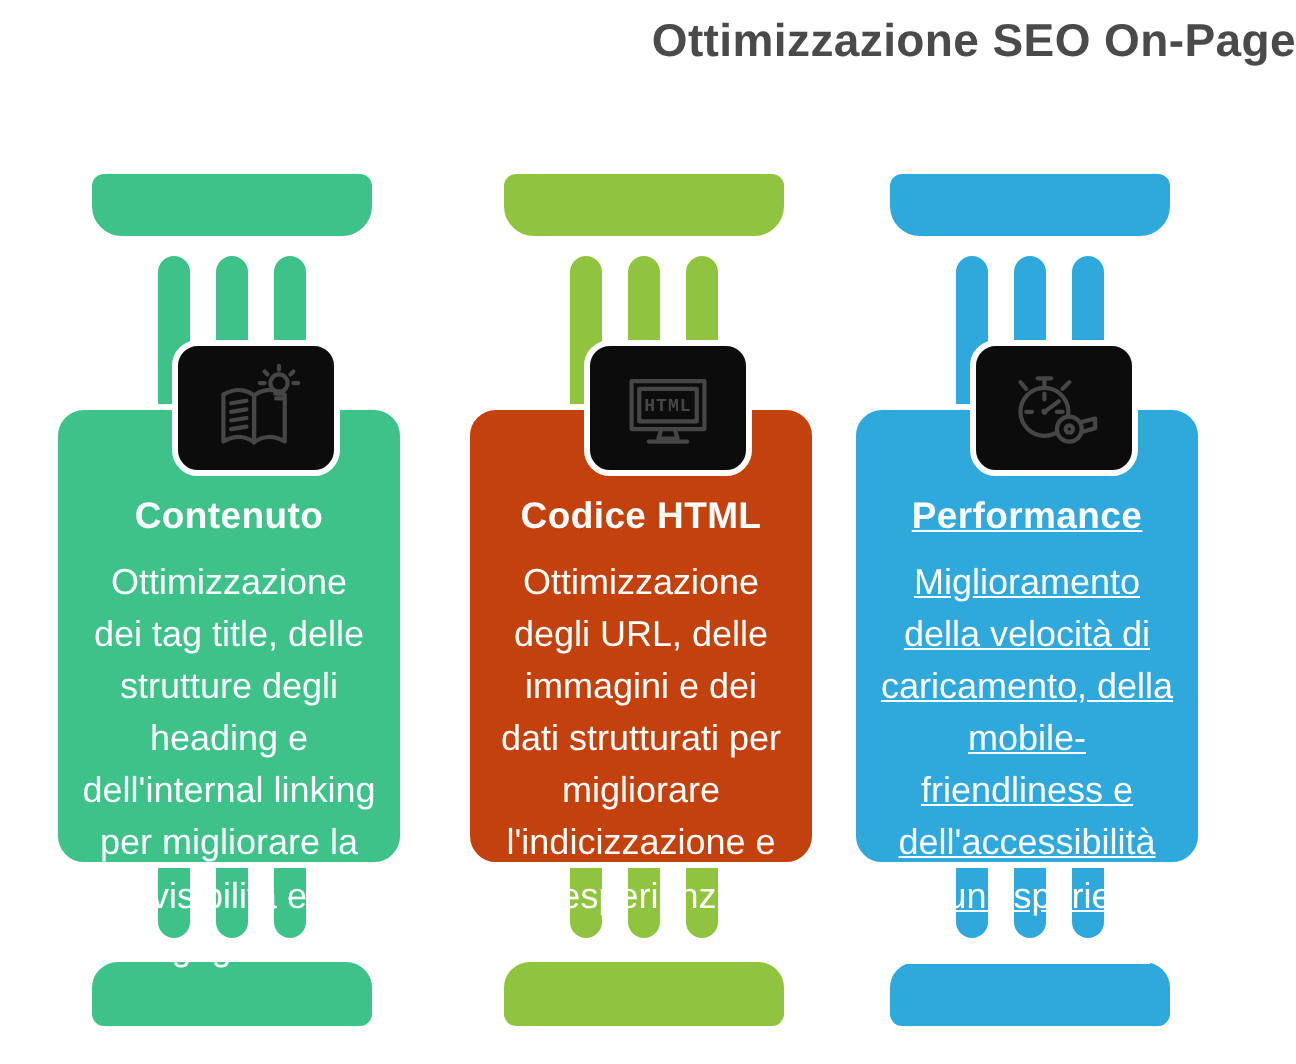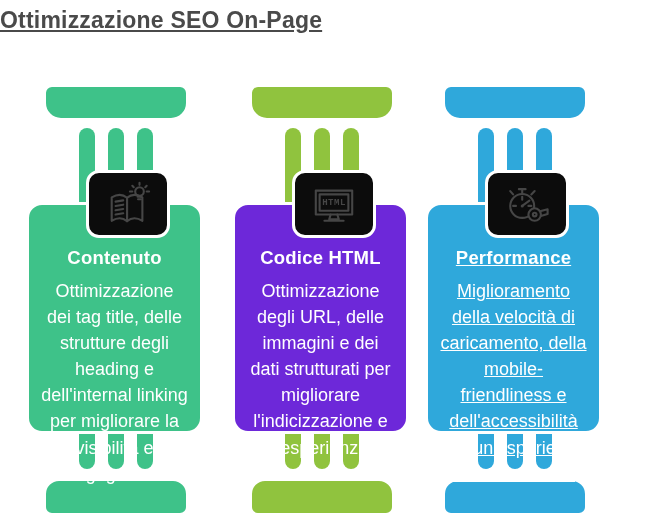--- a/index.html
+++ b/index.html
@@ -3,22 +3,22 @@
 <meta charset="utf-8">
 <style>
   * { margin:0; padding:0; box-sizing:border-box; }
   body { font-family: "Liberation Sans", sans-serif; background:#e8e8e8; }
   .stage{
     position:relative; width:648px; height:532px; margin:0 auto;
     overflow:hidden; background:#ffffff;
   }
   .main-title{
     position:absolute; top:7px; left:0; width:100%;
-    text-align:left; font-size:23px; font-weight:700;
-    color:var(--title-text,#4a4a4a); letter-spacing:.2px;text-decoration:underline;
+    text-align:right; font-size:23px; font-weight:700;
+    color:var(--title-text,#4a4a4a); letter-spacing:.2px;
   }
   .column{ position:absolute; top:84px; width:180px; height:432px; }
   .col-1{ left:26px; } .col-2{ left:232px; } .col-3{ left:425px; }
 
   .cap{ position:absolute; left:17px; width:146px; height:37px;
         border:3px solid #fff; }
   .cap-top{ top:0; border-radius:9px 9px 18px 18px; }
   .cap-bottom{ top:394px; height:38px; border-radius:16px 16px 9px 9px; }
 
   .side-line{ position:absolute; width:5px; background:#fff; }
@@ -116,21 +116,21 @@
     <div class="icon-box">
       <svg class="icon-svg" viewBox="0 0 48 48">
         <path d="M5 10 h38 v25 h-38 Z"></path>
         <path d="M9 14 h30 v17 h-30 Z"></path>
         <text x="24" y="25.5" text-anchor="middle">HTML</text>
         <path d="M20.5 35 L19 40 H29 L27.5 35"></path>
         <path d="M14 41.5 H34"></path>
       </svg>
     </div>
 
-    <div class="card" style="background: #6d28d9;">
+    <div class="card" style="background: #c2410c;">
       <h2>Codice HTML</h2>
       <p>Ottimizzazione degli URL, delle immagini e dei dati strutturati per migliorare l'indicizzazione e l'esperienza utente.</p>
     </div>
 
     <div class="side-line bottom left"></div>
     <div class="side-line bottom right"></div>
     <div class="pillar bottom p-a" style="background: rgb(144, 195, 62);"></div>
     <div class="pillar bottom p-b" style="background: rgb(144, 195, 62);"></div>
     <div class="pillar bottom p-c" style="background: rgb(144, 195, 62);"></div>
     <div class="cap cap-bottom" style="background: rgb(144, 195, 62);"></div>

